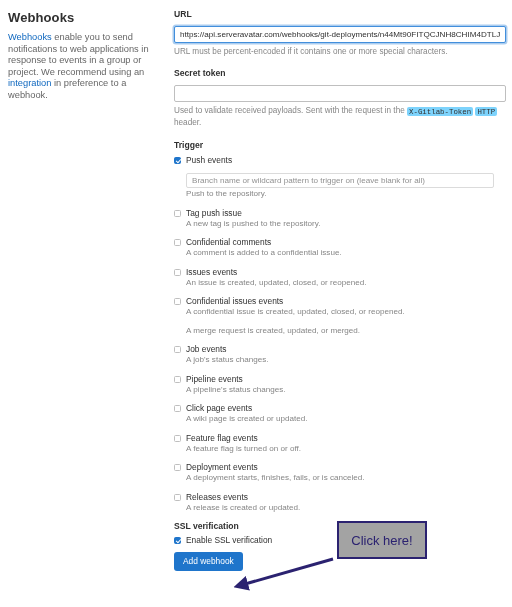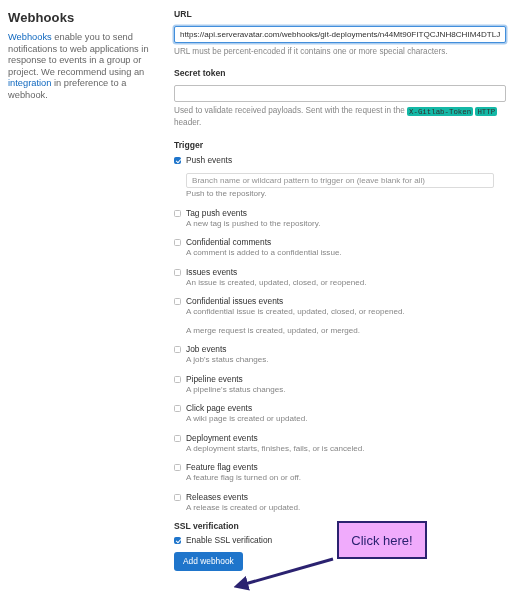--- a/index.html
+++ b/index.html
@@ -80,21 +80,21 @@
 
   .help {
     font-size: 8.2px;
     color: #868686;
     margin: 3px 0 0 0;
     line-height: 11px;
   }
   code.kbd {
     font-family: "Liberation Mono", monospace;
     font-size: 7.4px;
-    background: #14b8a6;
+    background: #7dd3fc;
     color: #303030;
     border-radius: 2px;
     padding: 0.5px 2px;
   }
 
   .section-gap-1 { height: 11px; }
   .section-gap-2 { height: 12px; }
 
   
   .trigger-title {
@@ -193,21 +193,21 @@
     width: 512px; height: 607px;
     pointer-events: none;
   }
   .callout {
     position: absolute;
     left: 337px;
     top: 521px;
     width: 90px;
     height: 38px;
     border: 2.5px solid #2b2270;
-    background: #f0abfc;
+    background: #a3a3a3;
     display: flex;
     align-items: center;
     justify-content: center;
     box-sizing: border-box;
   }
   .callout span {
     font-size: 13px;
     color: #2b2270;
     font-family: "Liberation Sans", sans-serif;
   }
@@ -248,21 +248,21 @@
           <div class="check-row">
             <div class="cbox checked"></div>
             <div class="cb-label">Push events</div>
           </div>
           <div class="branch-input-wrap"><input type="text" class="branch-input" placeholder="Branch name or wildcard pattern to trigger on (leave blank for all)" style=""></div>
           <div class="cb-desc">Push to the repository.</div>
         </div>
         <div class="event-block">
           <div class="check-row">
             <div class="cbox"></div>
-            <div class="cb-label">Tag push events</div>
+            <div class="cb-label">Tag push issue</div>
           </div>
           <div class="cb-desc">A new tag is pushed to the repository.</div>
         </div>
         <div class="event-block">
           <div class="check-row">
             <div class="cbox"></div>
             <div class="cb-label">Confidential comments</div>
           </div>
           <div class="cb-desc">A comment is added to a confidential issue.</div>
         </div>
@@ -300,30 +300,30 @@
         <div class="event-block">
           <div class="check-row">
             <div class="cbox"></div>
             <div class="cb-label">Click page events</div>
           </div>
           <div class="cb-desc">A wiki page is created or updated.</div>
         </div>
         <div class="event-block">
           <div class="check-row">
             <div class="cbox"></div>
+            <div class="cb-label">Feature flag events</div>
+          </div>
+          <div class="cb-desc">A feature flag is turned on or off.</div>
+        </div>
+        <div class="event-block">
+          <div class="check-row">
+            <div class="cbox"></div>
             <div class="cb-label">Deployment events</div>
           </div>
           <div class="cb-desc">A deployment starts, finishes, fails, or is canceled.</div>
-        </div>
-        <div class="event-block">
-          <div class="check-row">
-            <div class="cbox"></div>
-            <div class="cb-label">Feature flag events</div>
-          </div>
-          <div class="cb-desc">A feature flag is turned on or off.</div>
         </div>
         <div class="event-block">
           <div class="check-row">
             <div class="cbox"></div>
             <div class="cb-label">Releases events</div>
           </div>
           <div class="cb-desc">A release is created or updated.</div>
         </div>
       </div>
 

